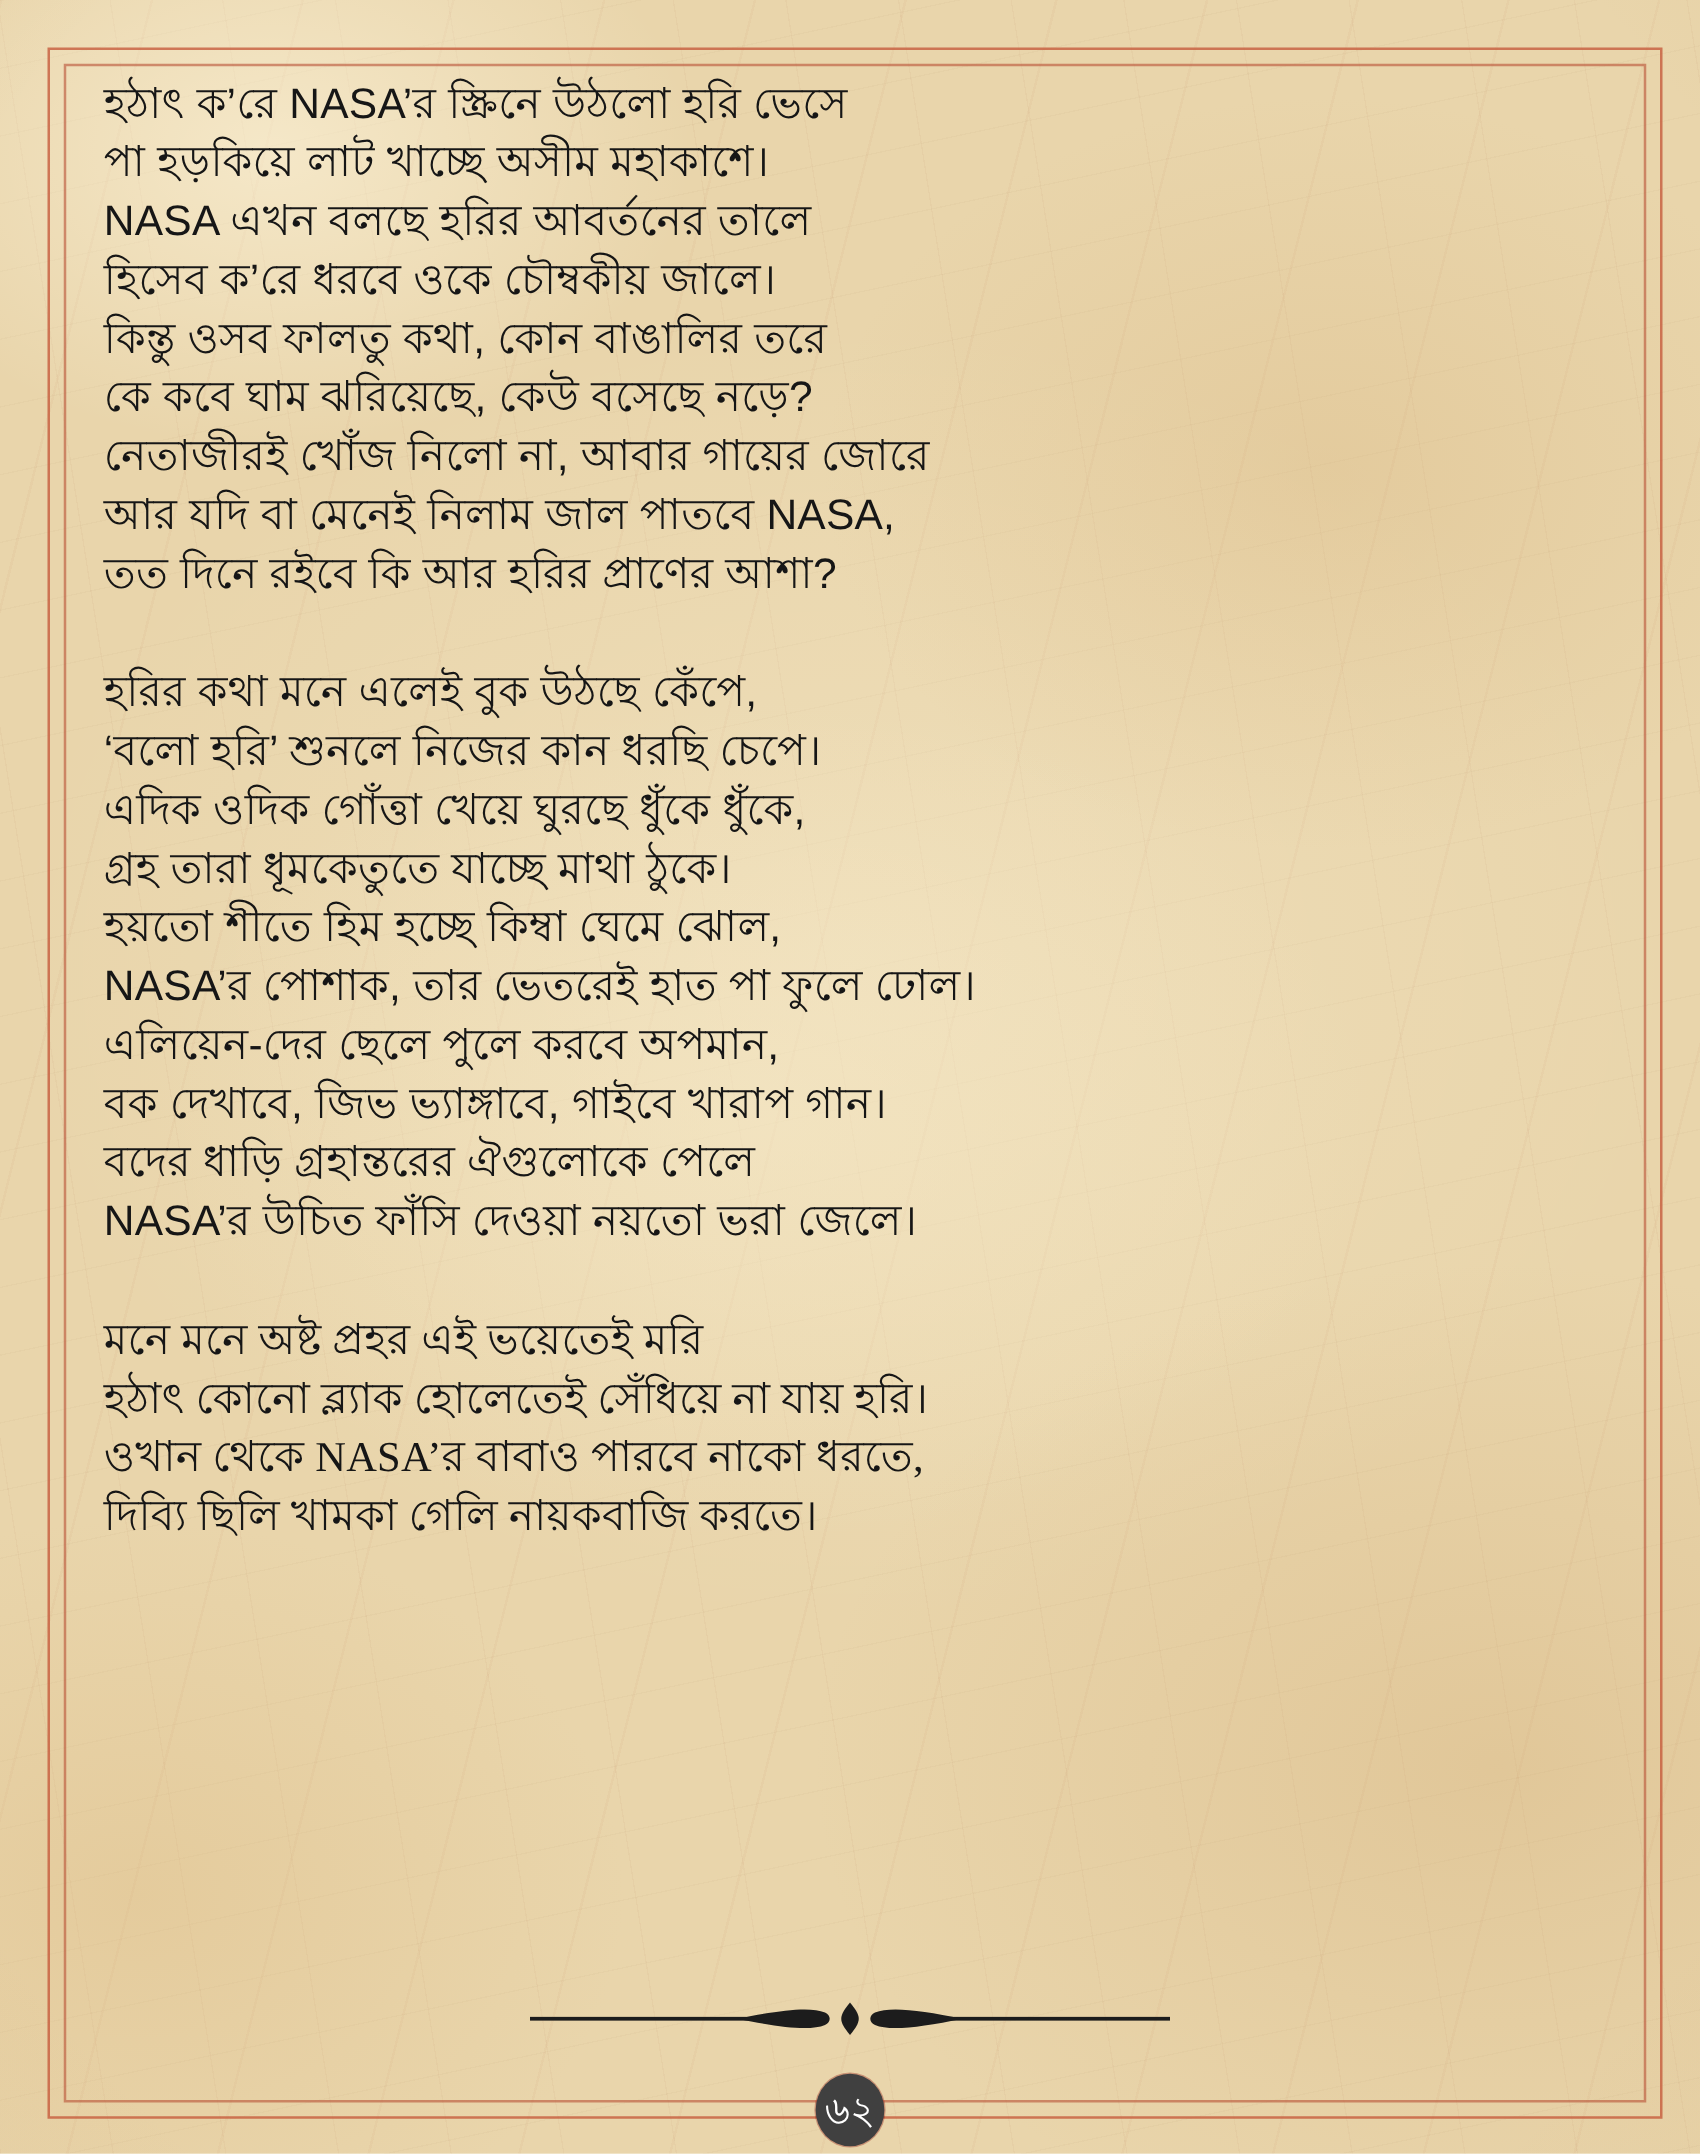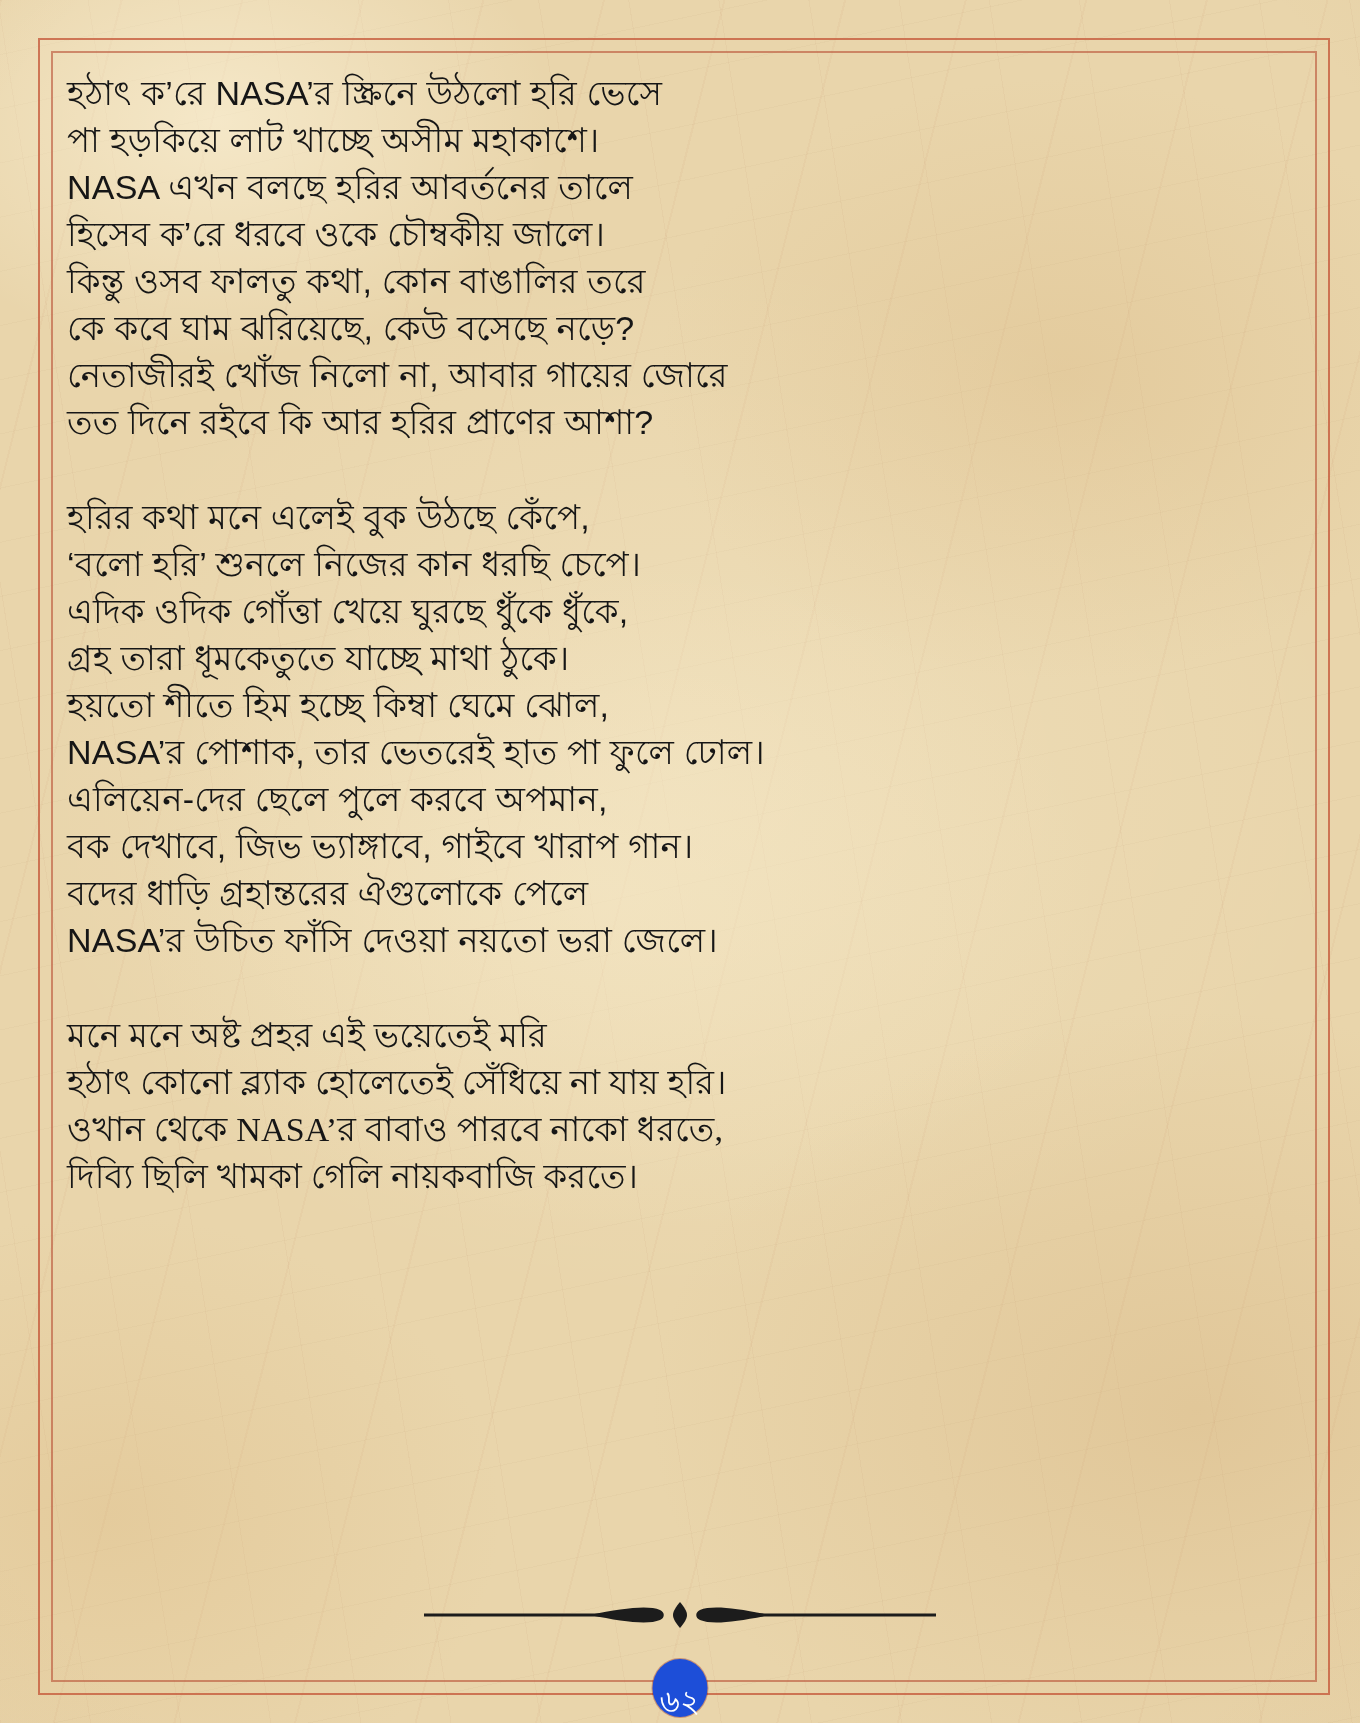--- a/index.html
+++ b/index.html
@@ -27,38 +27,37 @@
   }
   .frame-outer{
     position:absolute;top:38px;left:38px;right:30px;bottom:28px;
     border:2px solid rgba(197,88,58,.78);
   }
   .frame-inner{
     position:absolute;top:51px;left:51px;right:43px;bottom:41px;
     border:2px solid rgba(186,84,56,.62);
   }
   .poem{
-    position:absolute;left:67px;top:60px;width:1120px;
+    position:absolute;left:83px;top:60px;width:1120px;
     color:#161616;
     font-size:34px;line-height:47px;
     letter-spacing:.2px;
-    margin-top:10px;
   }
   .stanza{margin:0 0 48px 0;}
   .stanza:last-child{margin-bottom:0;font-family:Liberation Serif, serif;}
   .line{margin:0;white-space:nowrap;}
   .divider{
     position:absolute;left:50%;top:1598px;transform:translateX(-50%);
     width:512px;height:34px;
   }
   .page-badge{
     position:absolute;left:50%;top:1659px;transform:translateX(-50%);
     width:55px;height:58px;border-radius:50%;
-    background:#1d4ed8;
-    display:flex;align-items:flex-end;justify-content:center;
+    background:#404040;
+    display:flex;align-items:center;justify-content:center;
     z-index:3;
     box-shadow:0 0 0 1px rgba(140,20,14,.35);
   }
   .page-badge span{
     color:#ffffff;font-size:31px;line-height:1;font-weight:400;
   }
 </style>
 </head>
 <body>
 
@@ -69,20 +68,21 @@
 
 <div class="poem">
   <div class="stanza">
     <p class="line">হঠাৎ ক’রে NASA’র স্ক্রিনে উঠলো হরি ভেসে</p>
     <p class="line">পা হড়কিয়ে লাট খাচ্ছে অসীম মহাকাশে।</p>
     <p class="line">NASA এখন বলছে হরির আবর্তনের তালে</p>
     <p class="line">হিসেব ক’রে ধরবে ওকে চৌম্বকীয় জালে।</p>
     <p class="line">কিন্তু ওসব ফালতু কথা, কোন বাঙালির তরে</p>
     <p class="line">কে কবে ঘাম ঝরিয়েছে, কেউ বসেছে নড়ে?</p>
     <p class="line">নেতাজীরই খোঁজ নিলো না, আবার গায়ের জোরে</p>
+    <p class="line">আর যদি বা মেনেই নিলাম জাল পাতবে NASA,</p>
     <p class="line">তত দিনে রইবে কি আর হরির প্রাণের আশা?</p>
   </div>
   <div class="stanza">
     <p class="line">হরির কথা মনে এলেই বুক উঠছে কেঁপে,</p>
     <p class="line">‘বলো হরি’ শুনলে নিজের কান ধরছি চেপে।</p>
     <p class="line">এদিক ওদিক গোঁত্তা খেয়ে ঘুরছে ধুঁকে ধুঁকে,</p>
     <p class="line">গ্রহ তারা ধূমকেতুতে যাচ্ছে মাথা ঠুকে।</p>
     <p class="line">হয়তো শীতে হিম হচ্ছে কিম্বা ঘেমে ঝোল,</p>
     <p class="line">NASA’র পোশাক, তার ভেতরেই হাত পা ফুলে ঢোল।</p>
     <p class="line">এলিয়েন-দের ছেলে পুলে করবে অপমান,</p>

